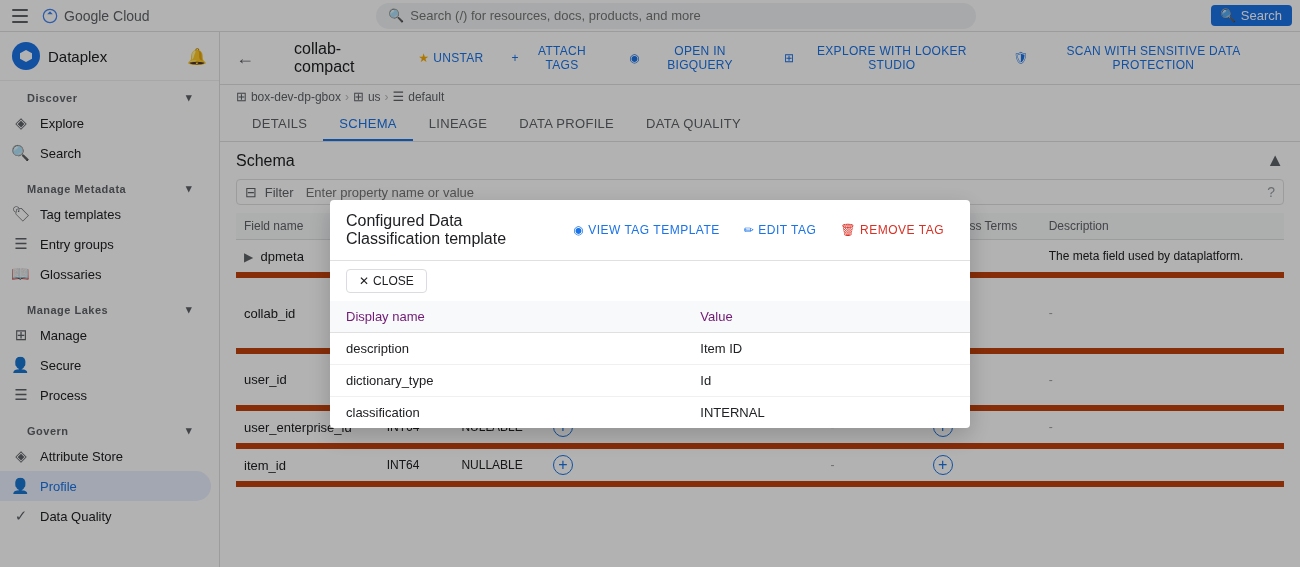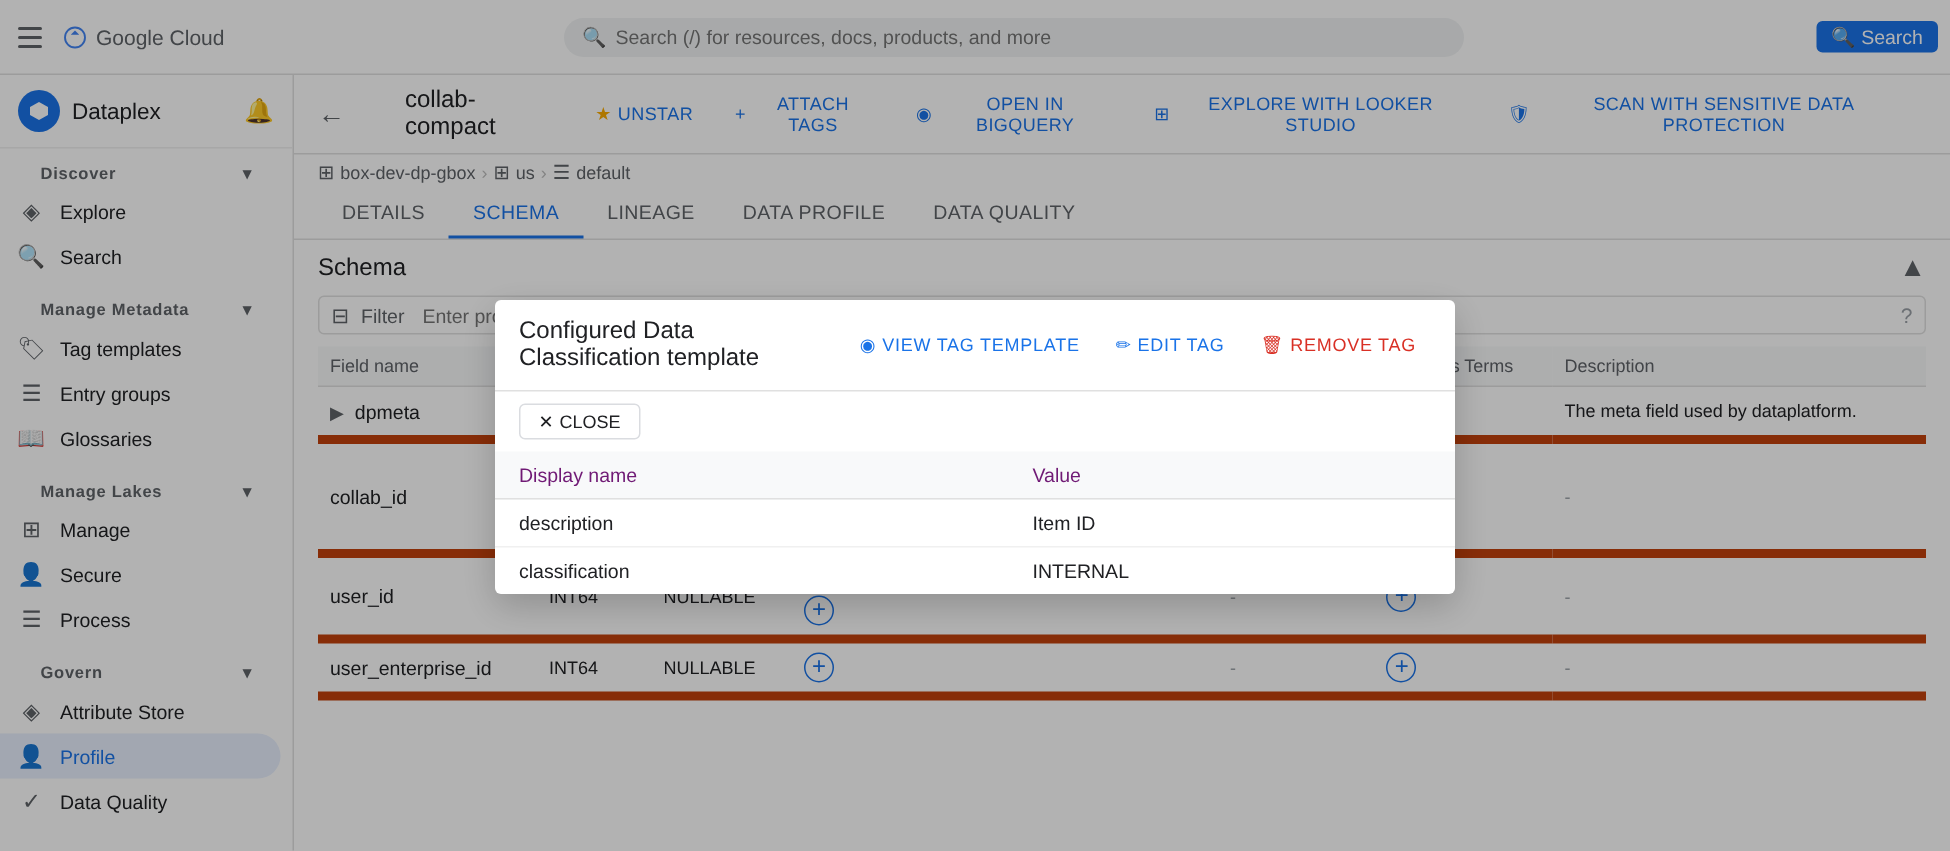--- a/index.html
+++ b/index.html
@@ -1,32 +1,32 @@
 <!DOCTYPE html>
 <html><head>
   <meta charset="utf-8">
   <style>
     * { box-sizing: border-box; margin: 0; padding: 0; }
     body { font-family: 'Google Sans', Arial, sans-serif; font-size: 13px; background: #fff; color: #202124; overflow: hidden; width: 1300px; height: 567px; }
 
     
-    .topbar { display: flex; align-items: center; height: 50px; background: #fff; border-bottom: 1px solid #e0e0e0; padding: 0 8px; gap: 8px; }
+    .topbar { display: flex; align-items: center; height: 32px; background: #fff; border-bottom: 1px solid #e0e0e0; padding: 0 8px; gap: 8px; }
     .hamburger { width: 24px; height: 24px; display: flex; flex-direction: column; justify-content: center; gap: 4px; cursor: pointer; padding: 4px; }
     .hamburger span { display: block; height: 2px; background: #5f6368; border-radius: 1px; }
     .google-cloud-logo { display: flex; align-items: center; gap: 4px; font-size: 14px; font-weight: 500; color: #5f6368; }
     .gc-icon { width: 20px; height: 20px; }
     .search-bar { flex: 1; display: flex; align-items: center; background: #f1f3f4; border-radius: 24px; padding: 0 12px; height: 26px; max-width: 600px; margin: 0 auto; }
     .search-bar input { border: none; background: transparent; outline: none; font-size: 13px; flex: 1; color: #202124; }
     .search-btn { display: flex; align-items: center; gap: 4px; background: #1a73e8; color: #fff; border: none; border-radius: 4px; padding: 3px 10px; font-size: 13px; cursor: pointer; margin-left: 8px; }
 
     
     .app-layout { display: flex; height: calc(567px - 32px); }
 
     
-    .sidebar { width: 196px; background: #fff; border-right: 1px solid #e0e0e0; overflow-y: auto; flex-shrink: 0; }
+    .sidebar { width: 220px; background: #fff; border-right: 1px solid #e0e0e0; overflow-y: auto; flex-shrink: 0; }
     .sidebar-brand { display: flex; align-items: center; gap: 8px; padding: 10px 12px; border-bottom: 1px solid #f0f0f0; }
     .brand-icon { width: 28px; height: 28px; background: #1a73e8; border-radius: 50%; display: flex; align-items: center; justify-content: center; }
     .brand-icon svg { fill: #fff; width: 16px; height: 16px; }
     .brand-name { font-size: 15px; font-weight: 500; color: #202124; }
     .bell-icon { margin-left: auto; font-size: 16px; color: #5f6368; cursor: pointer; }
 
     .sidebar-section { padding: 4px 0; }
     .sidebar-section-header { display: flex; align-items: center; justify-content: space-between; padding: 6px 27px 4px; font-size: 11px; font-weight: 600; color: #5f6368; letter-spacing: 0.5px; cursor: pointer; }
     .sidebar-item { display: flex; align-items: center; gap: 10px; padding: 6px 12px; cursor: pointer; border-radius: 0 20px 20px 0; margin-right: 8px; font-size: 13px; color: #202124; }
     .sidebar-item.active { background: #e8f0fe; color: #1a73e8; }
@@ -361,20 +361,35 @@
             <td>
               <span class="add-tag-btn">+</span>
             </td>
             <td><span class="dash-val">-</span></td>
             <td>
               <span class="add-tag-btn">+</span>
             </td>
             <td><span class="dash-val">-</span></td>
           </tr>
 
+          <tr>
+            <td>
+              <span class="field-name">item_id</span>
+            </td>
+            <td>INT64</td>
+            <td>NULLABLE</td>
+            <td>
+              <span class="add-tag-btn">+</span>
+            </td>
+            <td><span class="dash-val">-</span></td>
+            <td>
+              <span class="add-tag-btn">+</span>
+            </td>
+            <td></td>
+          </tr>
 
         </tbody>
       </table>
     </div>
   </div>
 </div>
 
 <div class="overlay">
   <div class="modal">
     <div class="modal-header">
@@ -405,19 +420,23 @@
           <th>Display name</th>
           <th>Value</th>
         </tr>
       </thead>
       <tbody>
         <tr>
           <td>description</td>
           <td>Item ID</td>
         </tr>
         <tr>
+          <td>dictionary_type</td>
+          <td>Id</td>
+        </tr>
+        <tr>
           <td>classification</td>
           <td>INTERNAL</td>
         </tr>
       </tbody>
     </table>
   </div>
 </div>
 
 </body></html>

